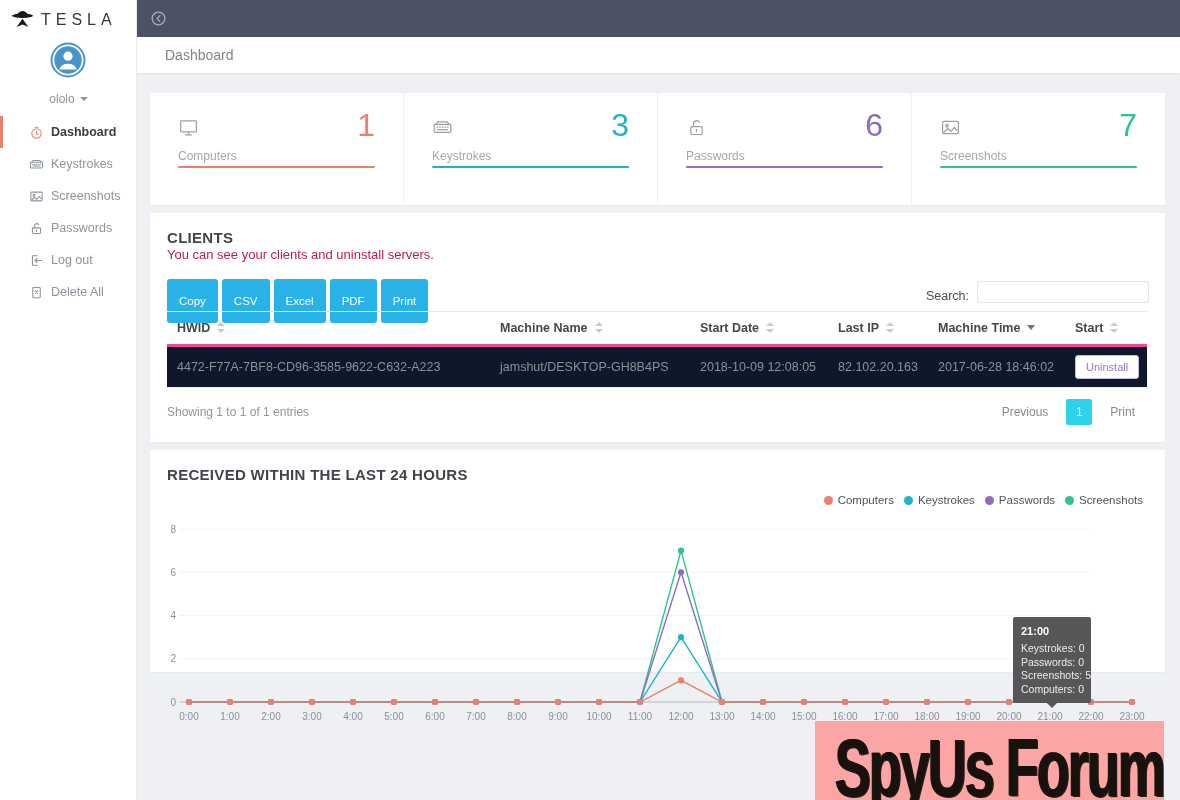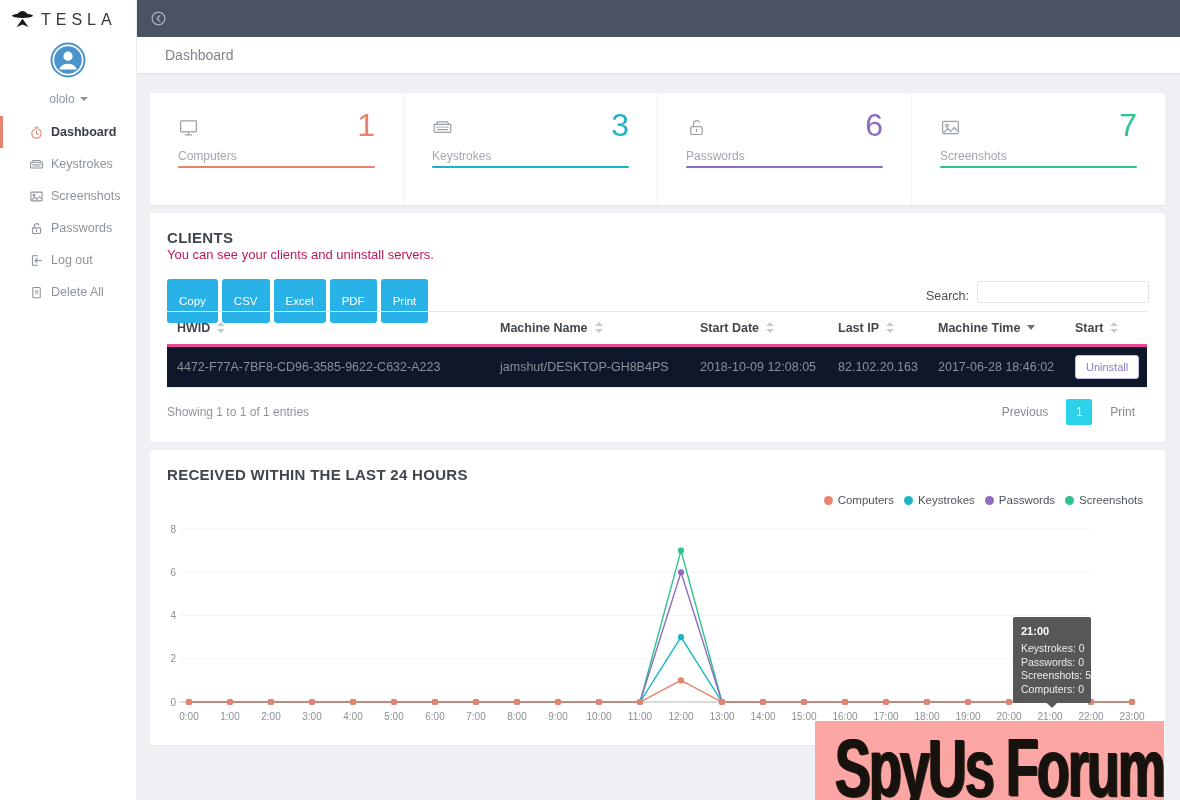--- a/index.html
+++ b/index.html
@@ -56,21 +56,21 @@
   .sort-both::after { content:""; position:absolute; bottom:0; left:0; border-left:4px solid transparent; border-right:4px solid transparent; border-top:4px solid #c6cace; }
   .sort-desc { display:inline-block; margin-left:7px; vertical-align:2px; border-left:4px solid transparent; border-right:4px solid transparent; border-top:5px solid #6c7278; }
   .btn-uninstall { background:#fff; border:1px solid #c9bce8; color:#8d7bce; font-size:11px; font-family:inherit; padding:5px 10px; border-radius:3px; cursor:pointer; }
 
   .showing-text { position:absolute; left:17px; top:192px; font-size:12px; color:#8f959b; }
   .pagination { position:absolute; right:20px; top:186px; display:flex; align-items:center; font-size:12px; color:#858b91; }
   .page-prev,.page-next { padding:6px 10px; cursor:pointer; }
   .page-current { width:26px; height:26px; background:#2bd2ea; color:#fff; display:flex; align-items:center; justify-content:center; border-radius:2px; margin:0 8px; cursor:pointer; }
 
   
-  .chart-card { left:150px; top:450px; width:1015px; height:295px; }
+  .chart-card { left:150px; top:450px; width:1015px; height:222px; }
   .legend { position:absolute; right:22px; top:44px; display:flex; align-items:center; font-size:11.5px; color:#4d535a; }
   .legend-item { display:flex; align-items:center; margin-left:10px; }
   .legend-dot { width:9px; height:9px; border-radius:50%; margin-right:5px; }
   #chart-svg { position:absolute; left:0; top:58px; }
 
   
   .chart-tooltip { position:absolute; left:1013px; top:617px; width:78px; background:#57575a; border-radius:2px; padding:8px 8px 7px 8px; z-index:30; }
   .chart-tooltip::after { content:""; position:absolute; left:50%; margin-left:-5px; bottom:-5px; border-left:5px solid transparent; border-right:5px solid transparent; border-top:5px solid #57575a; }
   .tooltip-title { font-size:11px; font-weight:bold; color:#fff; margin-bottom:5px; }
   .tooltip-line { font-size:10.5px; color:#ebebeb; line-height:13.5px; white-space:nowrap; }

